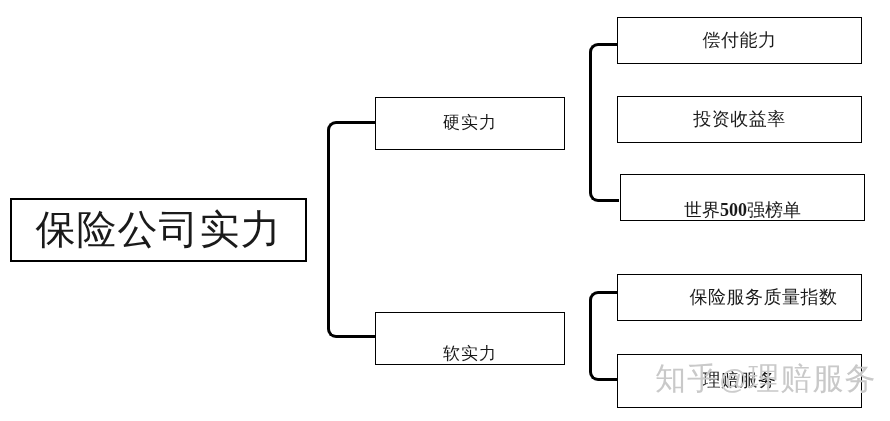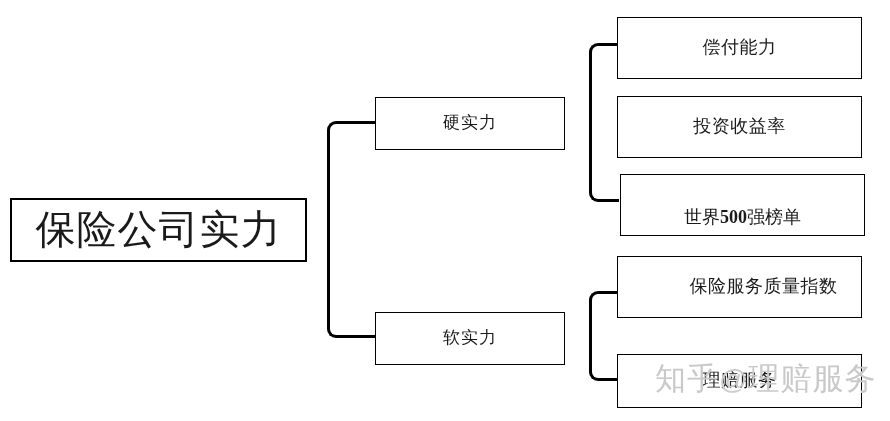--- a/index.html
+++ b/index.html
@@ -38,31 +38,31 @@
     letter-spacing: 1px;
     border-width: 2px;
   }
   .node-branch {
     width: 190px;
     height: 53px;
     font-size: 17px;
     letter-spacing: 1px;
   }
   .node-branch-hard { left: 375px; top: 97px; }
-  .node-branch-soft { left: 375px; top: 312px; }
+  .node-branch-soft { left: 375px; top: 312px; align-items: flex-end; }
 
   .node-leaf {
-    height: 62px;
+    height: 47px;
     font-size: 18px;
     letter-spacing: 0.5px;
   }
   .leaf-0 { left: 617px; top: 17px;  width: 245px; }
   .leaf-1 { left: 617px; top: 96px;  width: 245px; text-align: center; }
   .leaf-2 { left: 620px; top: 174px; width: 245px; }
-  .leaf-3 { left: 617px; top: 256px; width: 245px; padding-left: 48px; }
+  .leaf-3 { left: 617px; top: 274px; width: 245px; padding-left: 48px; }
   .leaf-4 { left: 617px; top: 354px; width: 245px; height: 54px; }
 
   .leaf-2 .leaf-text { letter-spacing: 0px; margin-top: 26px; }
   .bold-num { font-weight: bold; }
 
   
   .bracket {
     position: absolute;
     box-sizing: border-box;
     border: 3.5px solid #000000;

